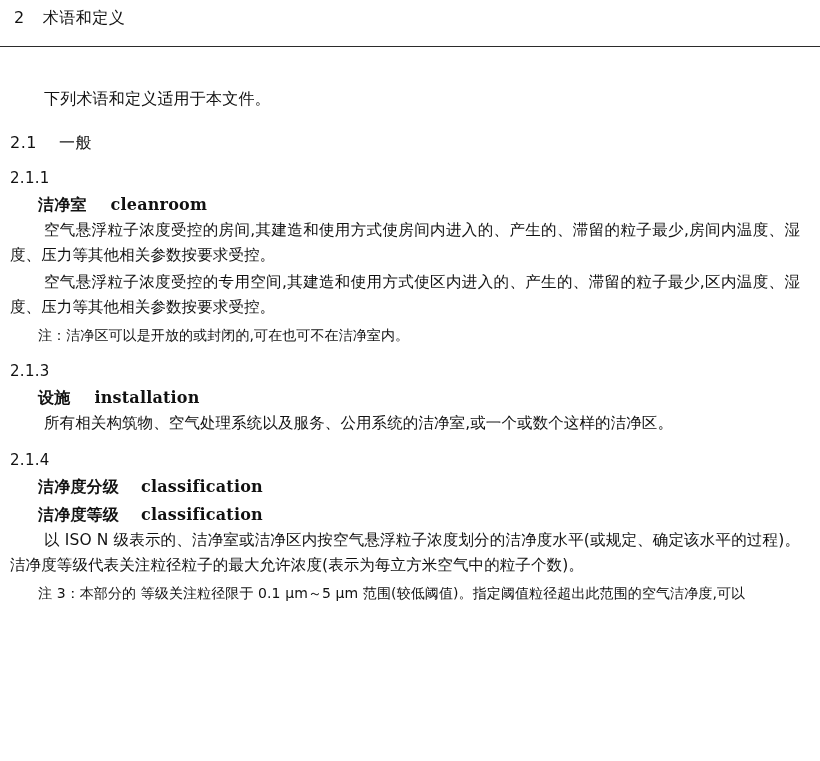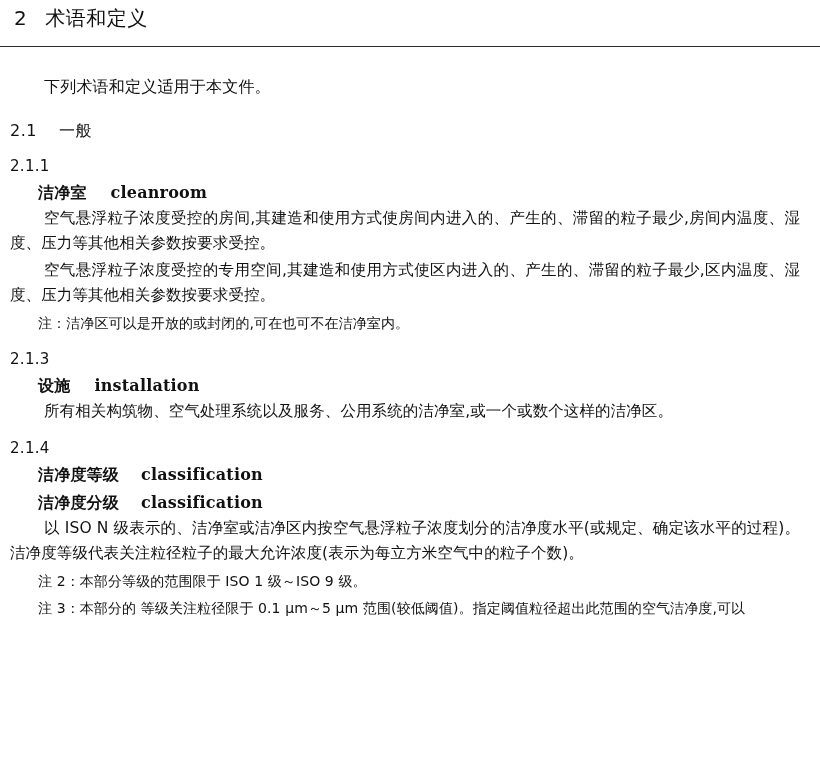--- a/index.html
+++ b/index.html
@@ -33,21 +33,21 @@
 
   .content {
     position: absolute;
     left: 0;
     top: 0;
     width: 820px;
   }
 
   
   .h-clause {
-    font-size: 20px;
+    font-size: 16px;
     line-height: 20px;
     margin: 8px 0 14px 14px;
     letter-spacing: 0.5px;
   }
   .h-clause .num { margin-right: 18px; }
 
   .para-indent {
     font-size: 16px;
     line-height: 26px;
     margin: 22px 0 0 0;
@@ -112,21 +112,21 @@
 <body>
 
 <div class="page">
 
   <div class="h-clause">
     <span class="num">2</span><span>术语和定义</span>
   </div>
 
   <div class="rule rule-top"></div>
 
-  <div class="content" style="position:relative; top:24px;">
+  <div class="content" style="position:relative; top:36px;">
 
     <div class="para-indent">下列术语和定义适用于本文件。</div>
 
     <div class="h-sub">
       <span class="num">2.1</span><span>一般</span>
     </div>
 
     <div class="h-num">2.1.1</div>
     <div class="term-line">
       <span>洁净室</span><span class="en">cleanroom</span>
@@ -137,26 +137,25 @@
     <div class="note">注：洁净区可以是开放的或封闭的,可在也可不在洁净室内。</div>
 
     <div class="h-num">2.1.3</div>
     <div class="term-line">
       <span>设施</span><span class="en">installation</span>
     </div>
     <div class="body-text">所有相关构筑物、空气处理系统以及服务、公用系统的洁净室,或一个或数个这样的洁净区。</div>
 
     <div class="h-num">2.1.4</div>
     <div class="term-line">
-      <span>洁净度等级</span><span class="en tight">classification</span>
+      <span>洁净度分级</span><span class="en tight">classification</span>
     </div>
     <div class="term-line">
-      <span>洁净度分级</span><span class="en tight">classification</span>
+      <span>洁净度等级</span><span class="en tight">classification</span>
     </div>
     <div class="body-text">以 ISO N 级表示的、洁净室或洁净区内按空气悬浮粒子浓度划分的洁净度水平(或规定、确定该水平的过程)。洁净度等级代表关注粒径粒子的最大允许浓度(表示为每立方米空气中的粒子个数)。</div>
 
-    <div class="note">注 2：本部分等级的范围限于 ISO 1 级～ISO 9 级。</div>
     <div class="note">
       <span>注 3：本部分的 等级关注粒径限于 0.1 μm～5 μm 范围(较低阈值)。指定阈值粒径超出此范围的空气洁净度,可以</span>
     </div>
 
   </div>
 </div>
 
 </body></html>

